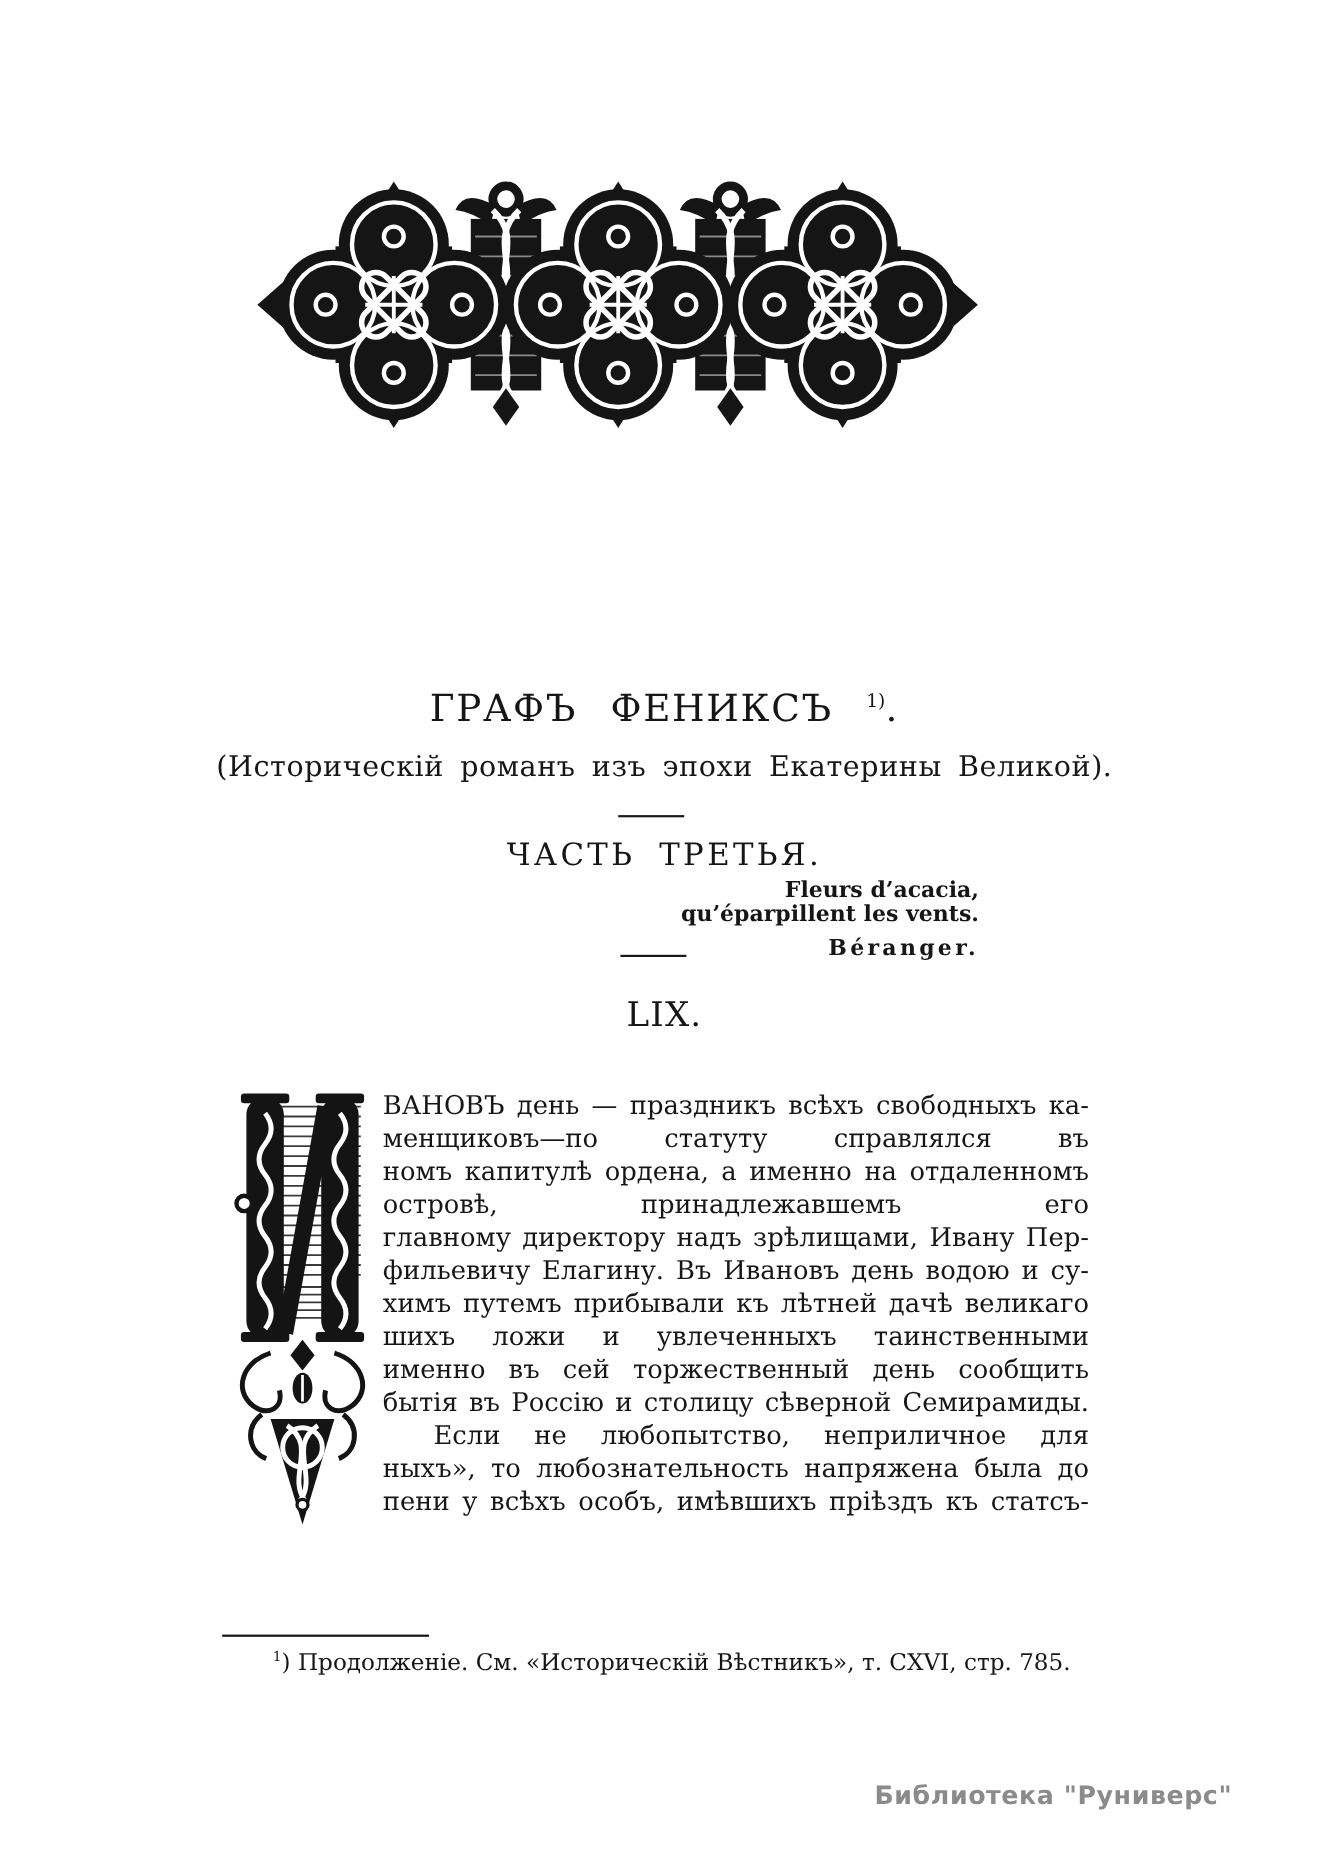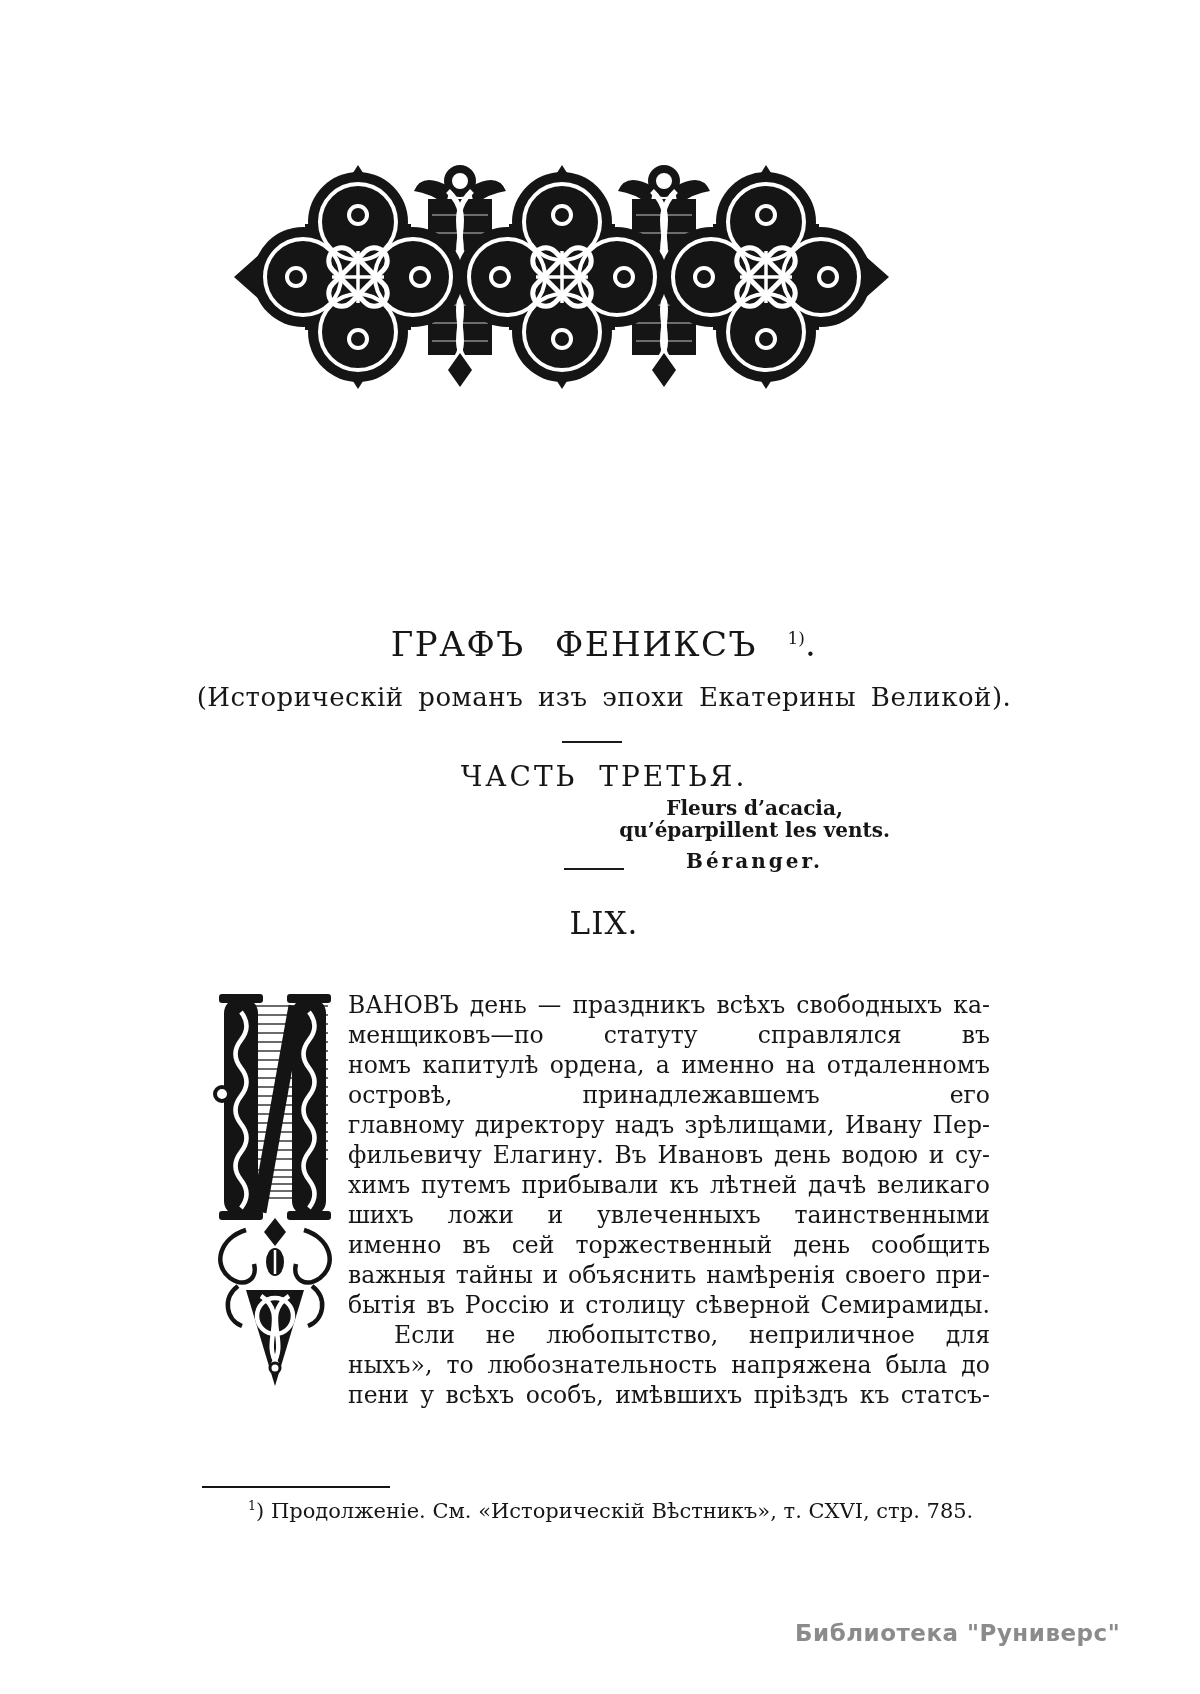--- a/index.html
+++ b/index.html
@@ -17,21 +17,21 @@
   .title sup { font-size:0.5em; vertical-align:super; letter-spacing:0; word-spacing:2px; }
 
   .subtitle { top:682px; font-size:26px; letter-spacing:0.5px; word-spacing:6px; white-space:nowrap; }
 
   .rule { position:absolute; border-top:2.5px solid #1a1a1a; height:0; }
   .rule-1 { left:562px; top:741px; width:60px; }
   .rule-2 { left:564px; top:868px; width:60px; }
 
   .part-heading { top:760px; font-size:28px; letter-spacing:3px; word-spacing:10px; }
 
-  .epigraph { position:absolute; right:310px; top:797px; text-align:center;
+  .epigraph { position:absolute; right:310px; top:797px; text-align:right;
               font-size:20px; font-weight:bold; line-height:22px; }
   .epigraph .author { margin-top:9px; letter-spacing:3px; }
 
   .chapter-number { top:905px; font-size:31px; letter-spacing:1px; }
   .chapter-title  { top:946px; font-size:27px; font-weight:bold; letter-spacing:0.5px; }
 
   .body-text { position:absolute; left:202px; top:990px; width:788px;
                font-size:23.5px; line-height:30px; }
   .dropcap { float:left; width:146px; height:405px; }
   .dropcap svg { width:146px; height:400px; display:block; }
@@ -163,21 +163,20 @@
     <div class="para1">
         <div class="line">ВАНОВЪ день — праздникъ всѣхъ свободныхъ ка-</div>
         <div class="line">менщиковъ—по статуту справлялся въ провинціаль-</div>
         <div class="line">номъ капитулѣ ордена, а именно на отдаленномъ</div>
         <div class="line">островѣ, принадлежавшемъ его превосходительству,</div>
         <div class="line">главному директору надъ зрѣлищами, Ивану Пер-</div>
         <div class="line">фильевичу Елагину. Въ Ивановъ день водою и су-</div>
         <div class="line">химъ путемъ прибывали къ лѣтней дачѣ великаго</div>
         <div class="line">шихъ ложи и увлеченныхъ таинственными обрядами</div>
         <div class="line">именно въ сей торжественный день сообщить нѣкія</div>
-        <div class="line">важныя тайны и объяснить намѣренія своего при-</div>
         <div class="line">бытія въ Россію и столицу сѣверной Семирамиды.</div>
       </div>
     <div class="para2">
         <div class="line">Если не любопытство, неприличное для «посвящен-</div>
         <div class="line">ныхъ», то любознательность напряжена была до высочайшей сте-</div>
         <div class="line">пени у всѣхъ особъ, имѣвшихъ пріѣздъ къ статсъ-секретарю, ка-</div>
       </div>
   </div>
 
   <div class="rule footnote-rule"></div>

